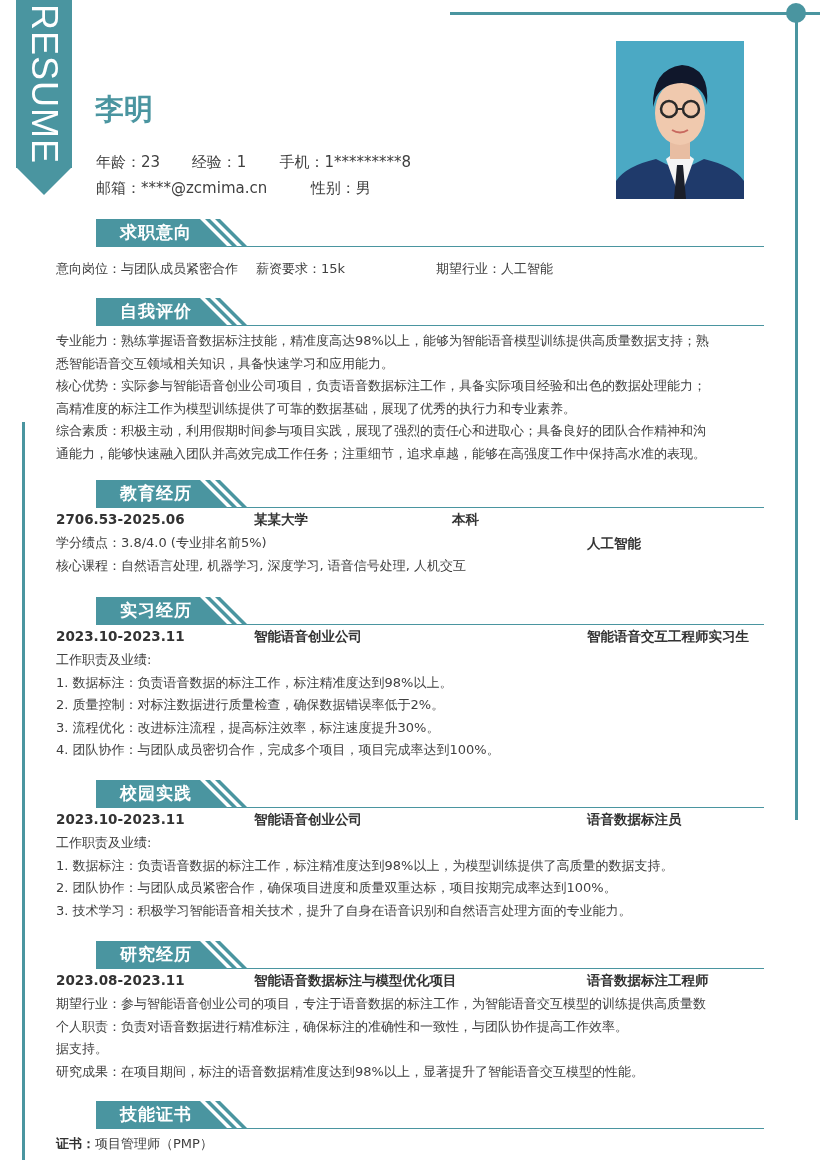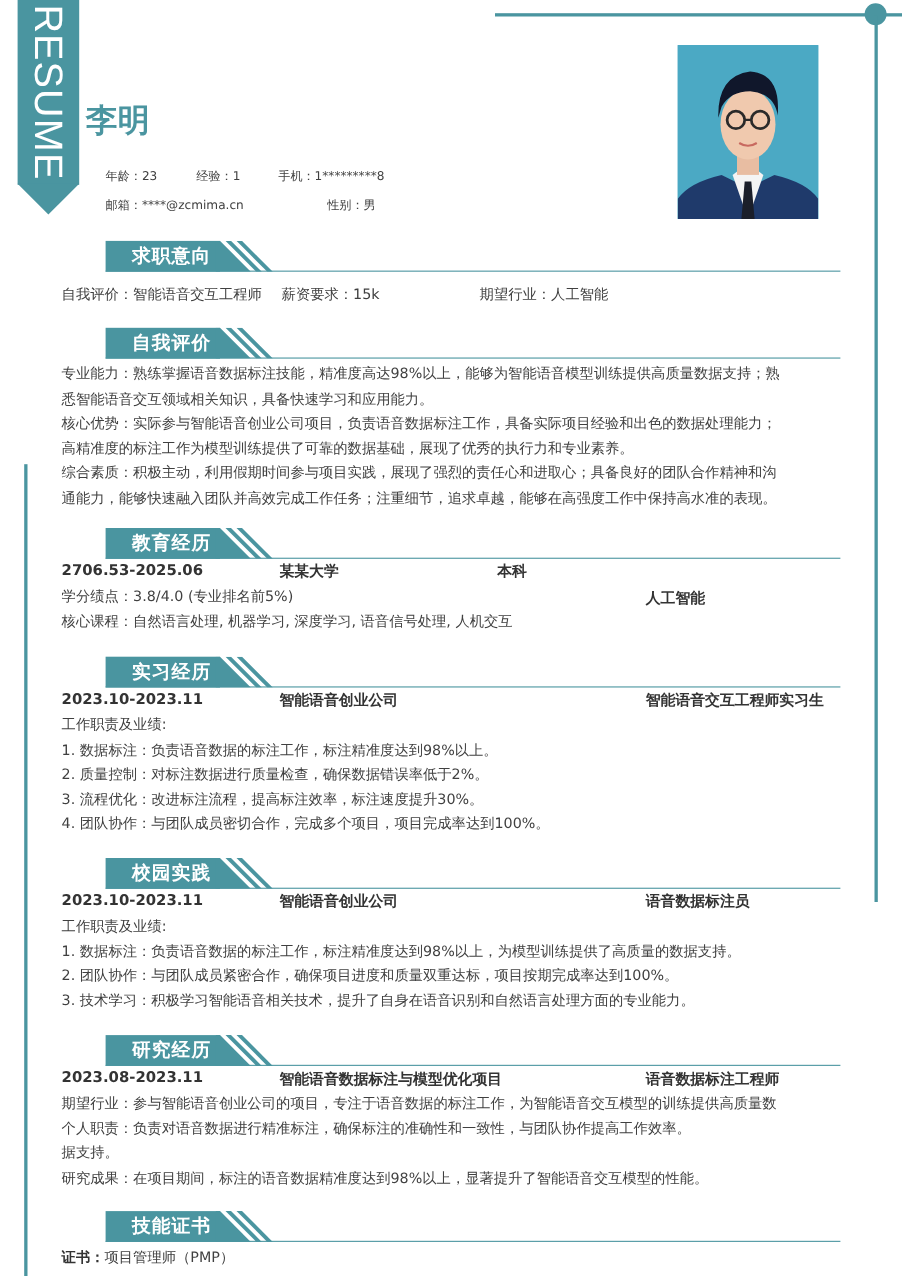--- a/index.html
+++ b/index.html
@@ -11,22 +11,22 @@
   .deco-right-line { position:absolute; left:795px; top:14px; width:3px; height:806px; background:#4a95a0; }
   .deco-left-line { position:absolute; left:22px; top:422px; width:3px; height:738px; background:#4a95a0; }
 
   .resume-ribbon { position:absolute; left:16px; top:0; width:56px; height:196px; }
   .resume-ribbon .band { position:absolute; left:0; top:0; width:56px; height:168px; background:#4a95a0; }
   .resume-ribbon .tip { position:absolute; left:0; top:167px; width:0; height:0;
     border-left:28px solid transparent; border-right:28px solid transparent; border-top:28px solid #4a95a0; }
   .resume-ribbon .word { position:absolute; left:28px; top:84px; transform:translate(-50%,-50%) rotate(90deg);
     color:#ffffff; font-family:"Liberation Sans",sans-serif; font-size:36px; letter-spacing:1px; white-space:nowrap; }
 
-  .name { position:absolute; left:78px; top:90px; font-size:29px; font-weight:bold; color:#4a95a0; }
-  .info-row { position:absolute; left:96px; font-size:11px; color:#404040; white-space:nowrap; }
+  .name { position:absolute; left:95px; top:90px; font-size:29px; font-weight:bold; color:#4a95a0; }
+  .info-row { position:absolute; left:96px; font-size:15px; color:#404040; white-space:nowrap; }
   .info-row span { display:inline-block; }
   .row1 { top:153px; }
   .row2 { top:179px; }
 
   .photo { position:absolute; left:616px; top:41px; width:128px; height:158px; background:#4ba9c4; overflow:hidden; }
 
   .section { position:absolute; left:56px; width:708px; }
   .sec-head { position:relative; height:28px; border-bottom:1.5px solid #4a95a0;margin-left:40px; }
   .sec-title-bg { position:absolute; left:0; top:0; width:104px; height:28px; background:#4a95a0; }
   .sec-title { position:absolute; left:24px; top:2px; font-size:17px; font-weight:bold; color:#ffffff; letter-spacing:1px; }
@@ -83,21 +83,21 @@
   <div class="sec-head">
     <div class="sec-title-bg"></div>
     <svg class="stripes" viewBox="0 0 54 28">
       <polygon points="0,0 4,0 32,28 0,28" fill="#4a95a0"></polygon>
       <polygon points="9,0 14,0 42,28 37,28" fill="#4a95a0"></polygon>
       <polygon points="19,0 24,0 52,28 47,28" fill="#4a95a0"></polygon>
     </svg>
     <div class="sec-title">求职意向</div>
   </div>
   <div class="line" style="margin-top:11px; position:relative; height:22px;">
-    <span style="position:absolute; left:0;">自我评价：智能语音交互工程师</span>
+    <span style="position:absolute; left:0;">意向岗位：与团队成员紧密合作</span>
     <span style="position:absolute; left:200px;">薪资要求：15k</span>
     <span style="position:absolute; left:380px;">期望行业：人工智能</span>
   </div>
 </div>
 
 <div class="section" style="top:298px;">
   <div class="sec-head">
     <div class="sec-title-bg"></div>
     <svg class="stripes" viewBox="0 0 54 28">
       <polygon points="0,0 4,0 32,28 0,28" fill="#4a95a0"></polygon>

